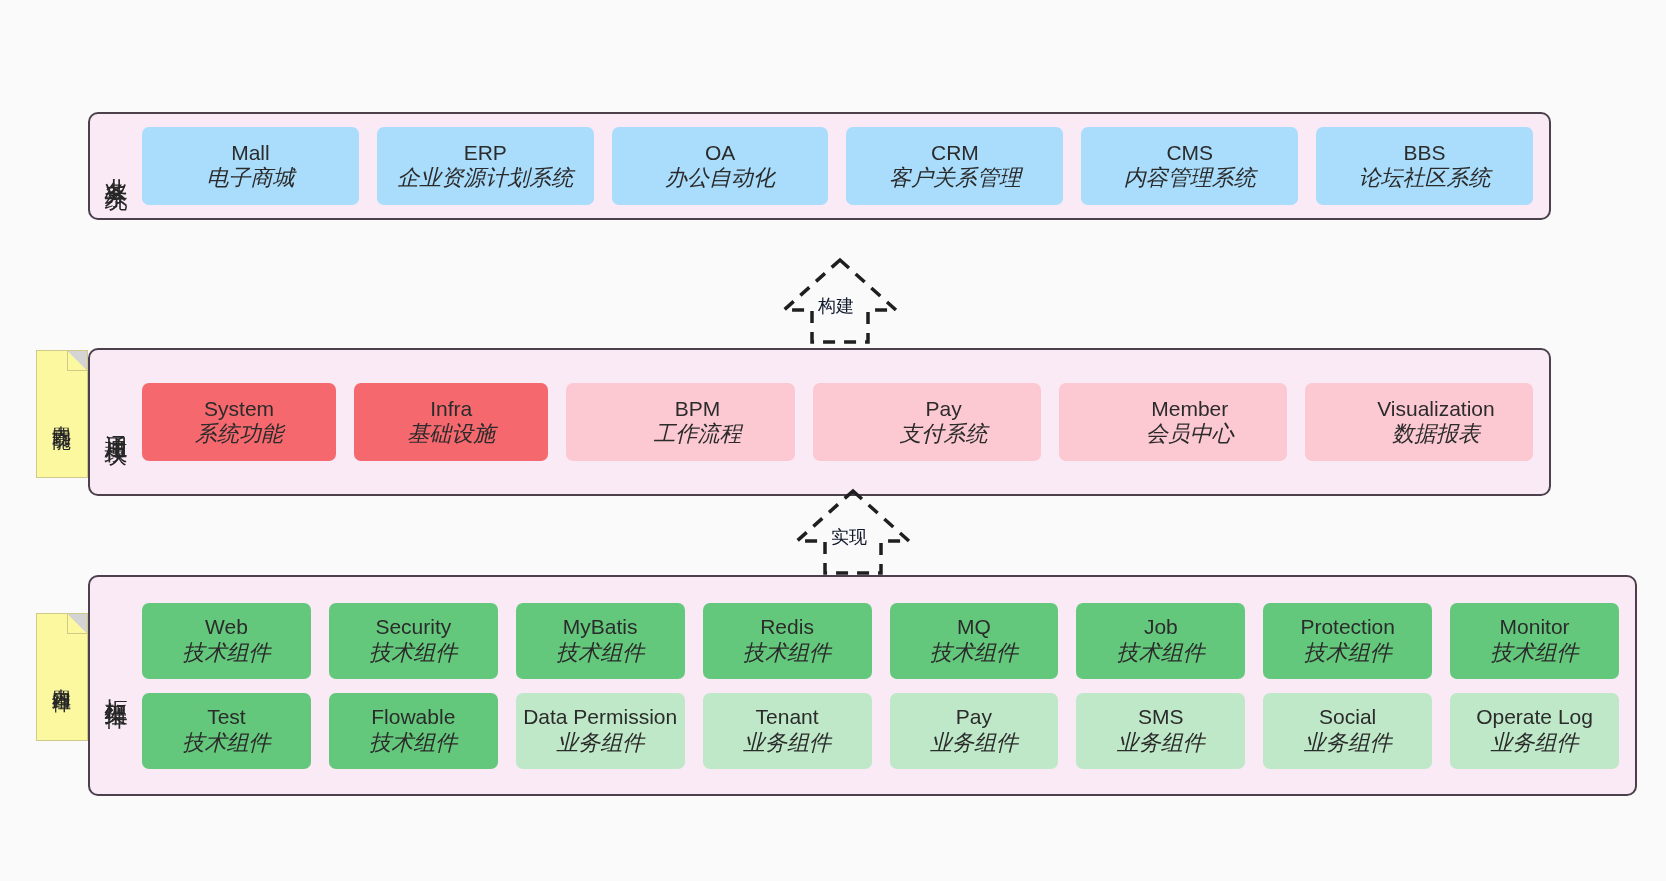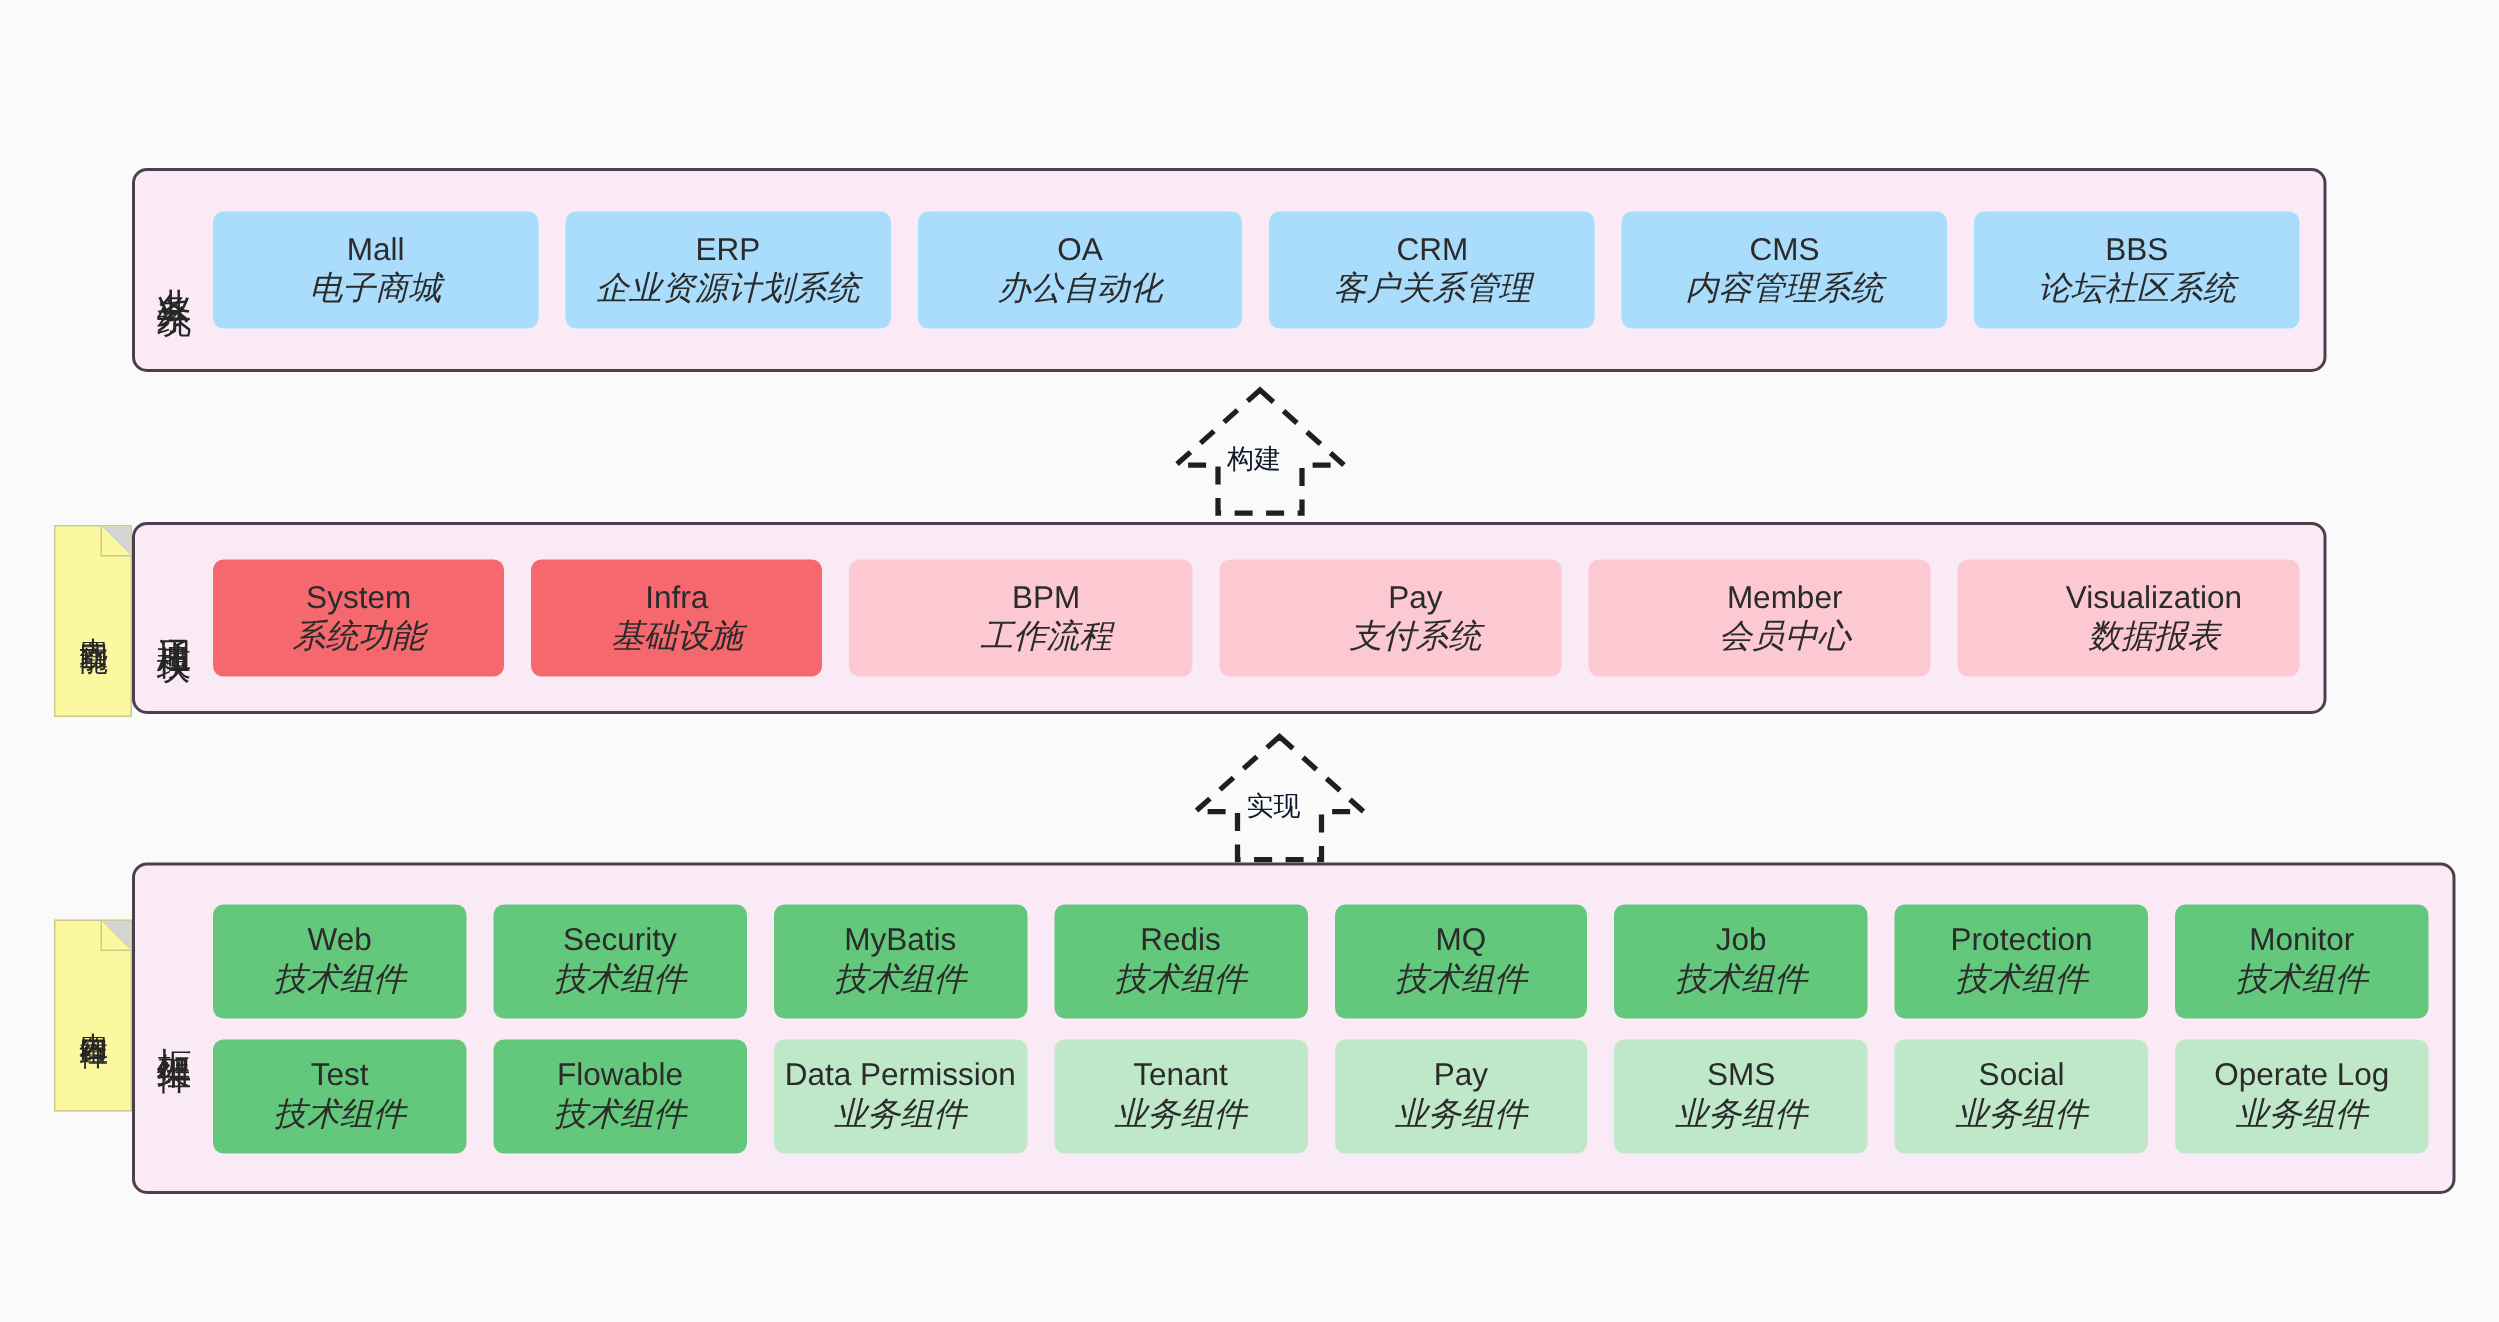--- a/index.html
+++ b/index.html
@@ -69,22 +69,22 @@
   .cell .t2 { font-size: 22px; font-style: italic; }
 
   
   .c-blue        { background: #aadcfb; }
   .c-red         { background: #f4686e; }
   .c-pink        { background: #fcc9d2; padding-left: 40px; }
   .c-green       { background: #64c87c; }
   .c-green-light { background: #bfe8c8; }
 
   
-  #layer-business { left: 88px;  top: 112px; width: 1463px; height: 136px; }
-  #layer-common   { left: 88px;  top: 348px; width: 1463px; height: 128px; }
+  #layer-business { left: 88px;  top: 112px; width: 1463px; height: 108px; }
+  #layer-common   { left: 88px;  top: 348px; width: 1463px; height: 148px; }
   #layer-frame    { left: 88px;  top: 575px; width: 1549px; height: 221px; }
 
   #layer-business .row { height: 78px; }
   #layer-common   .row { height: 78px; }
   #layer-frame    .row { height: 76px; }
 
   
   .note {
     position: absolute;
     width: 52px;

